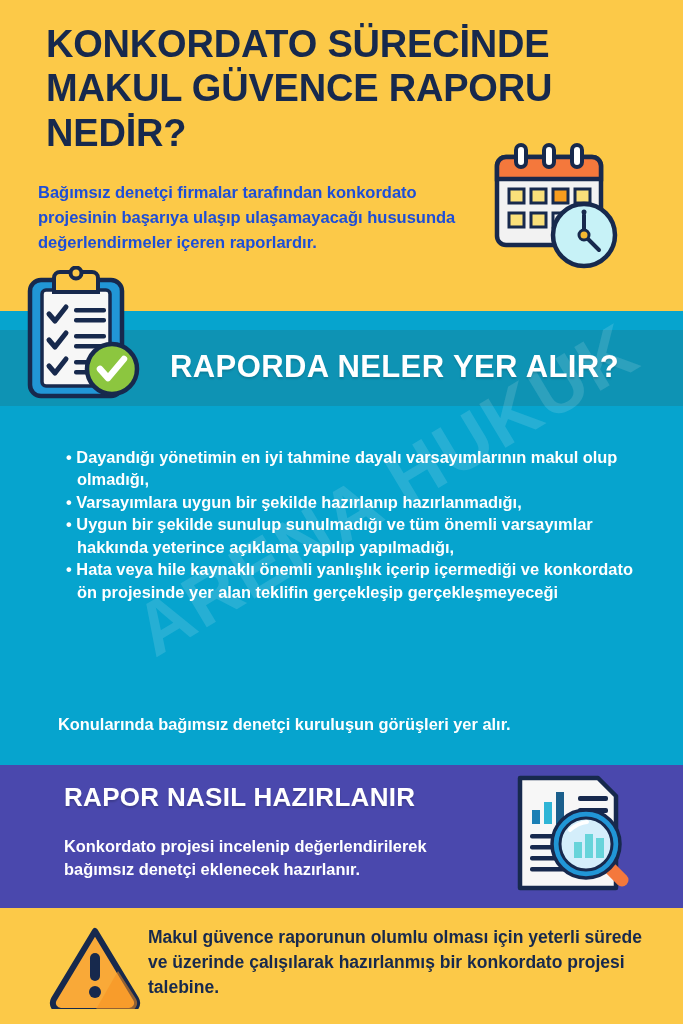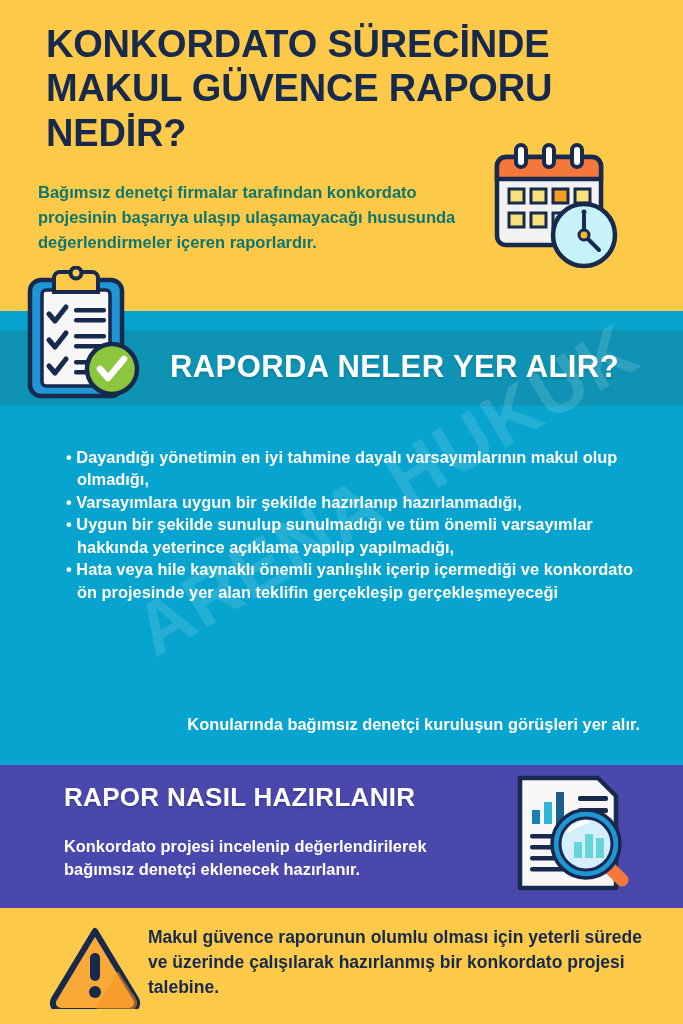--- a/index.html
+++ b/index.html
@@ -63,21 +63,21 @@
     text-transform: uppercase;
   }
   #hero-desc {
     position: absolute;
     left: 38px; top: 180px;
     width: 440px;
     margin: 0;
     font-size: 16.5px;
     line-height: 1.52;
     font-weight: 700;
-    color: #0f766e;
+    color: #1d4ed8;
   }
   #calendar-clock-icon {
     position: absolute;
     left: 487px; top: 143px;
     width: 142px; height: 130px;
   }
 
   
   #clipboard-icon {
     position: absolute;
@@ -117,21 +117,20 @@
   #report-closing {
     position: absolute;
     left: 58px; top: 713px;
     width: 582px;
     margin: 0;
     font-size: 16.4px;
     line-height: 1.37;
     font-weight: 700;
     color: #ffffff;
     z-index: 3;
-    text-align: right;
   }
 
   
   #howto-title {
     position: absolute;
     left: 64px; top: 782px;
     margin: 0;
     font-size: 26px;
     font-weight: 800;
     letter-spacing: 0.3px;

